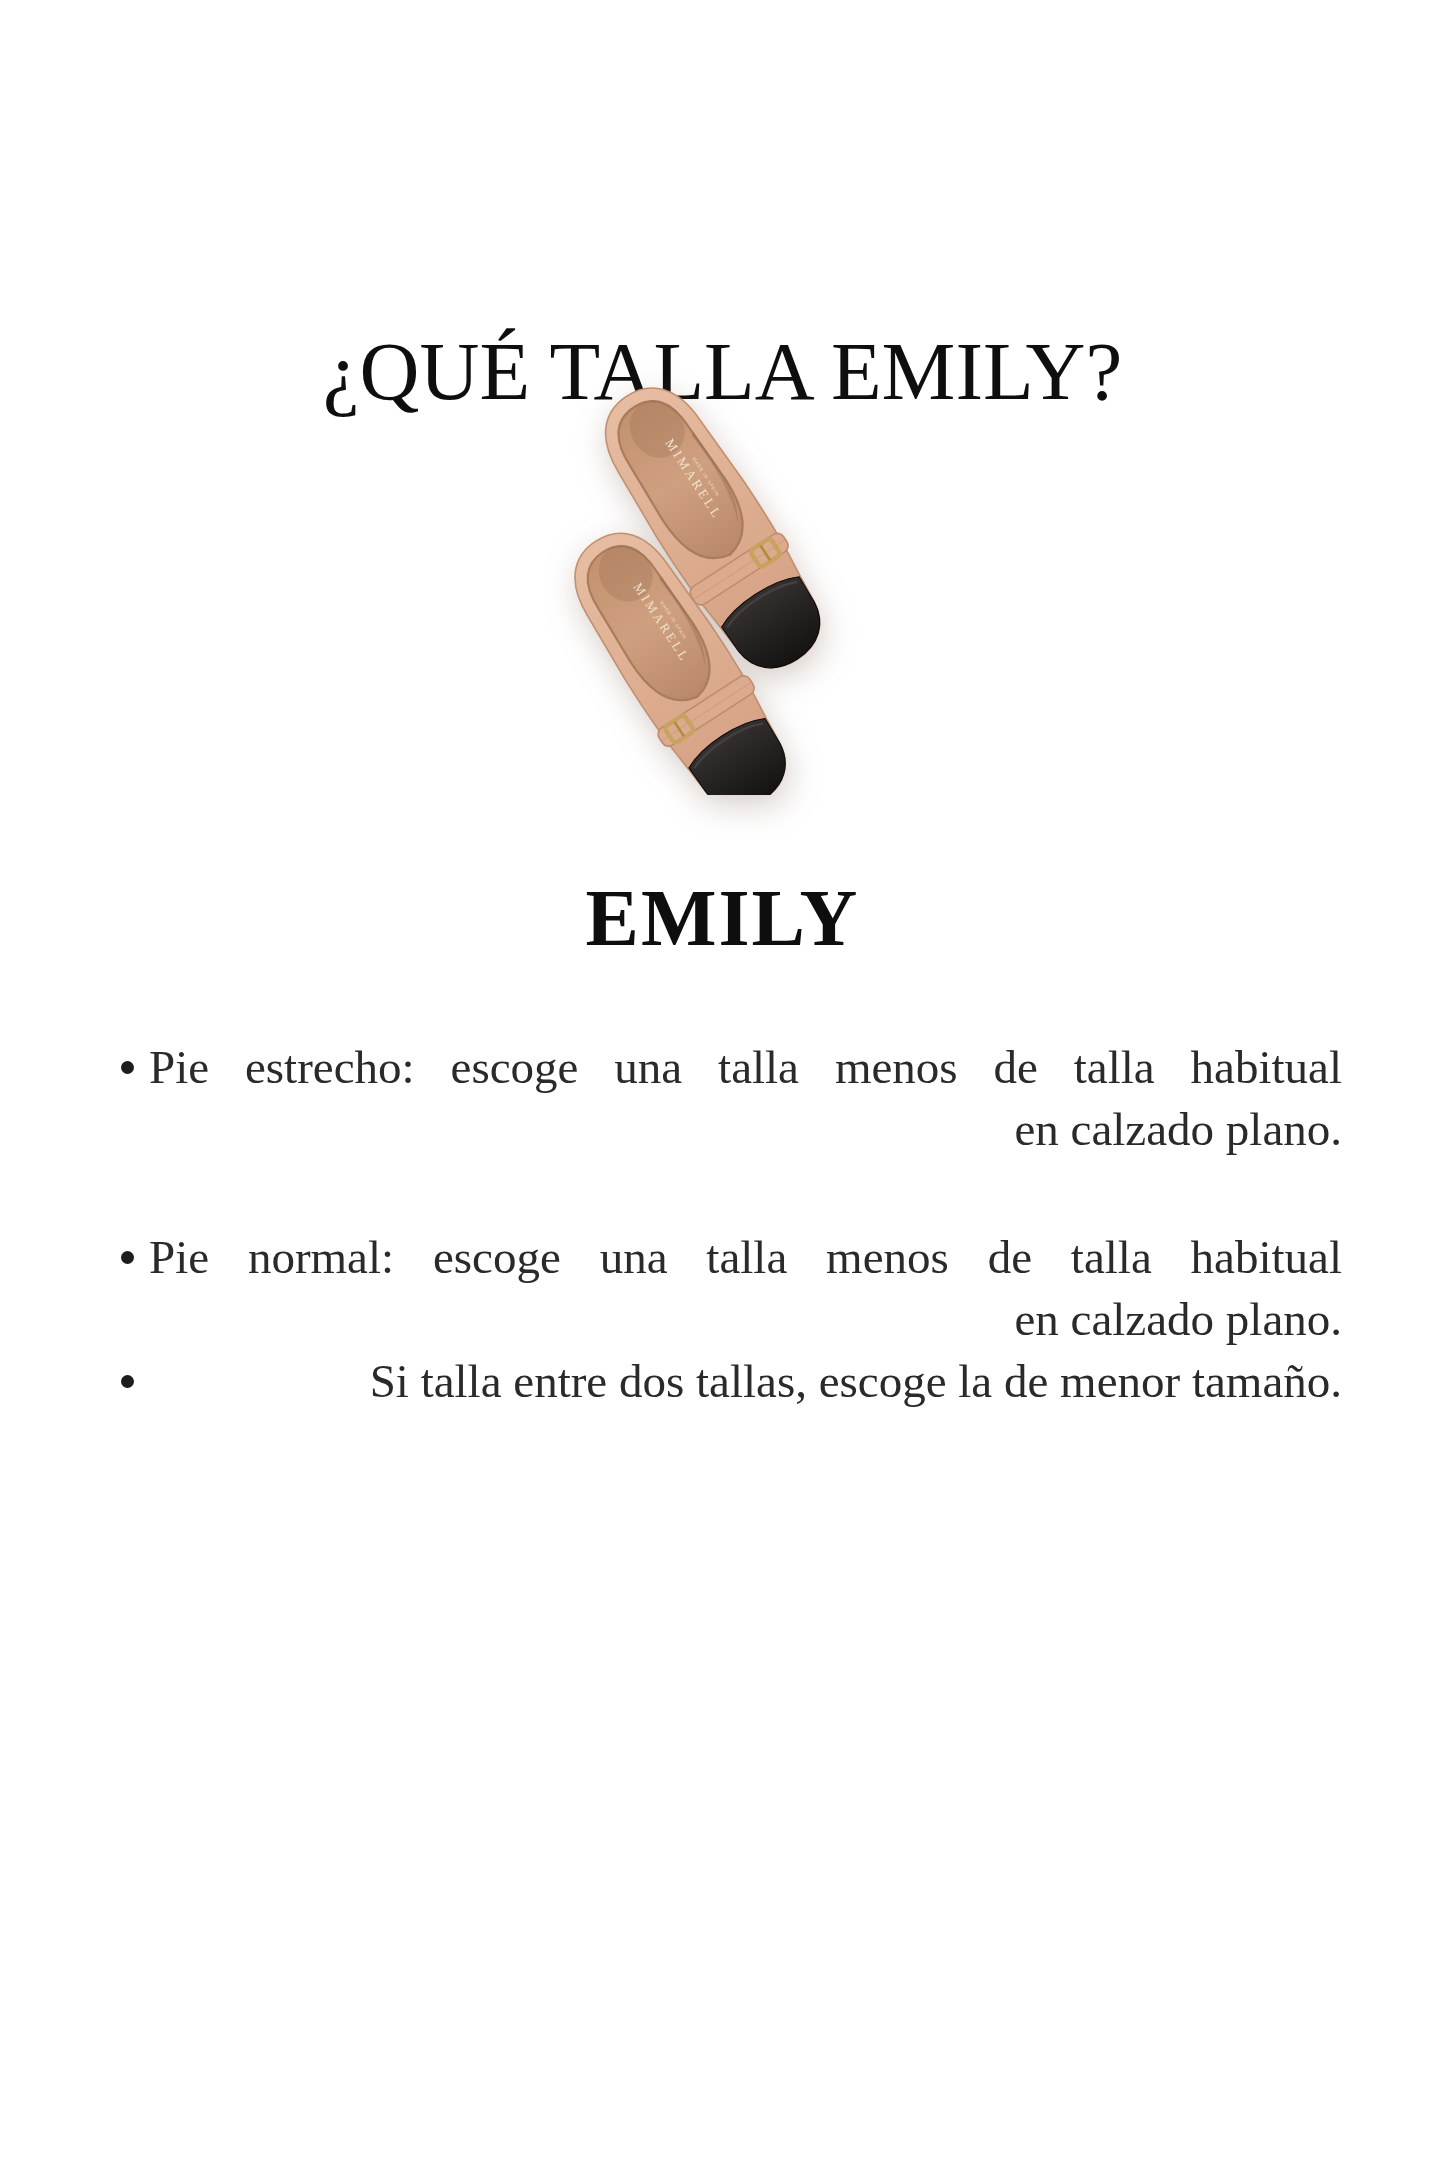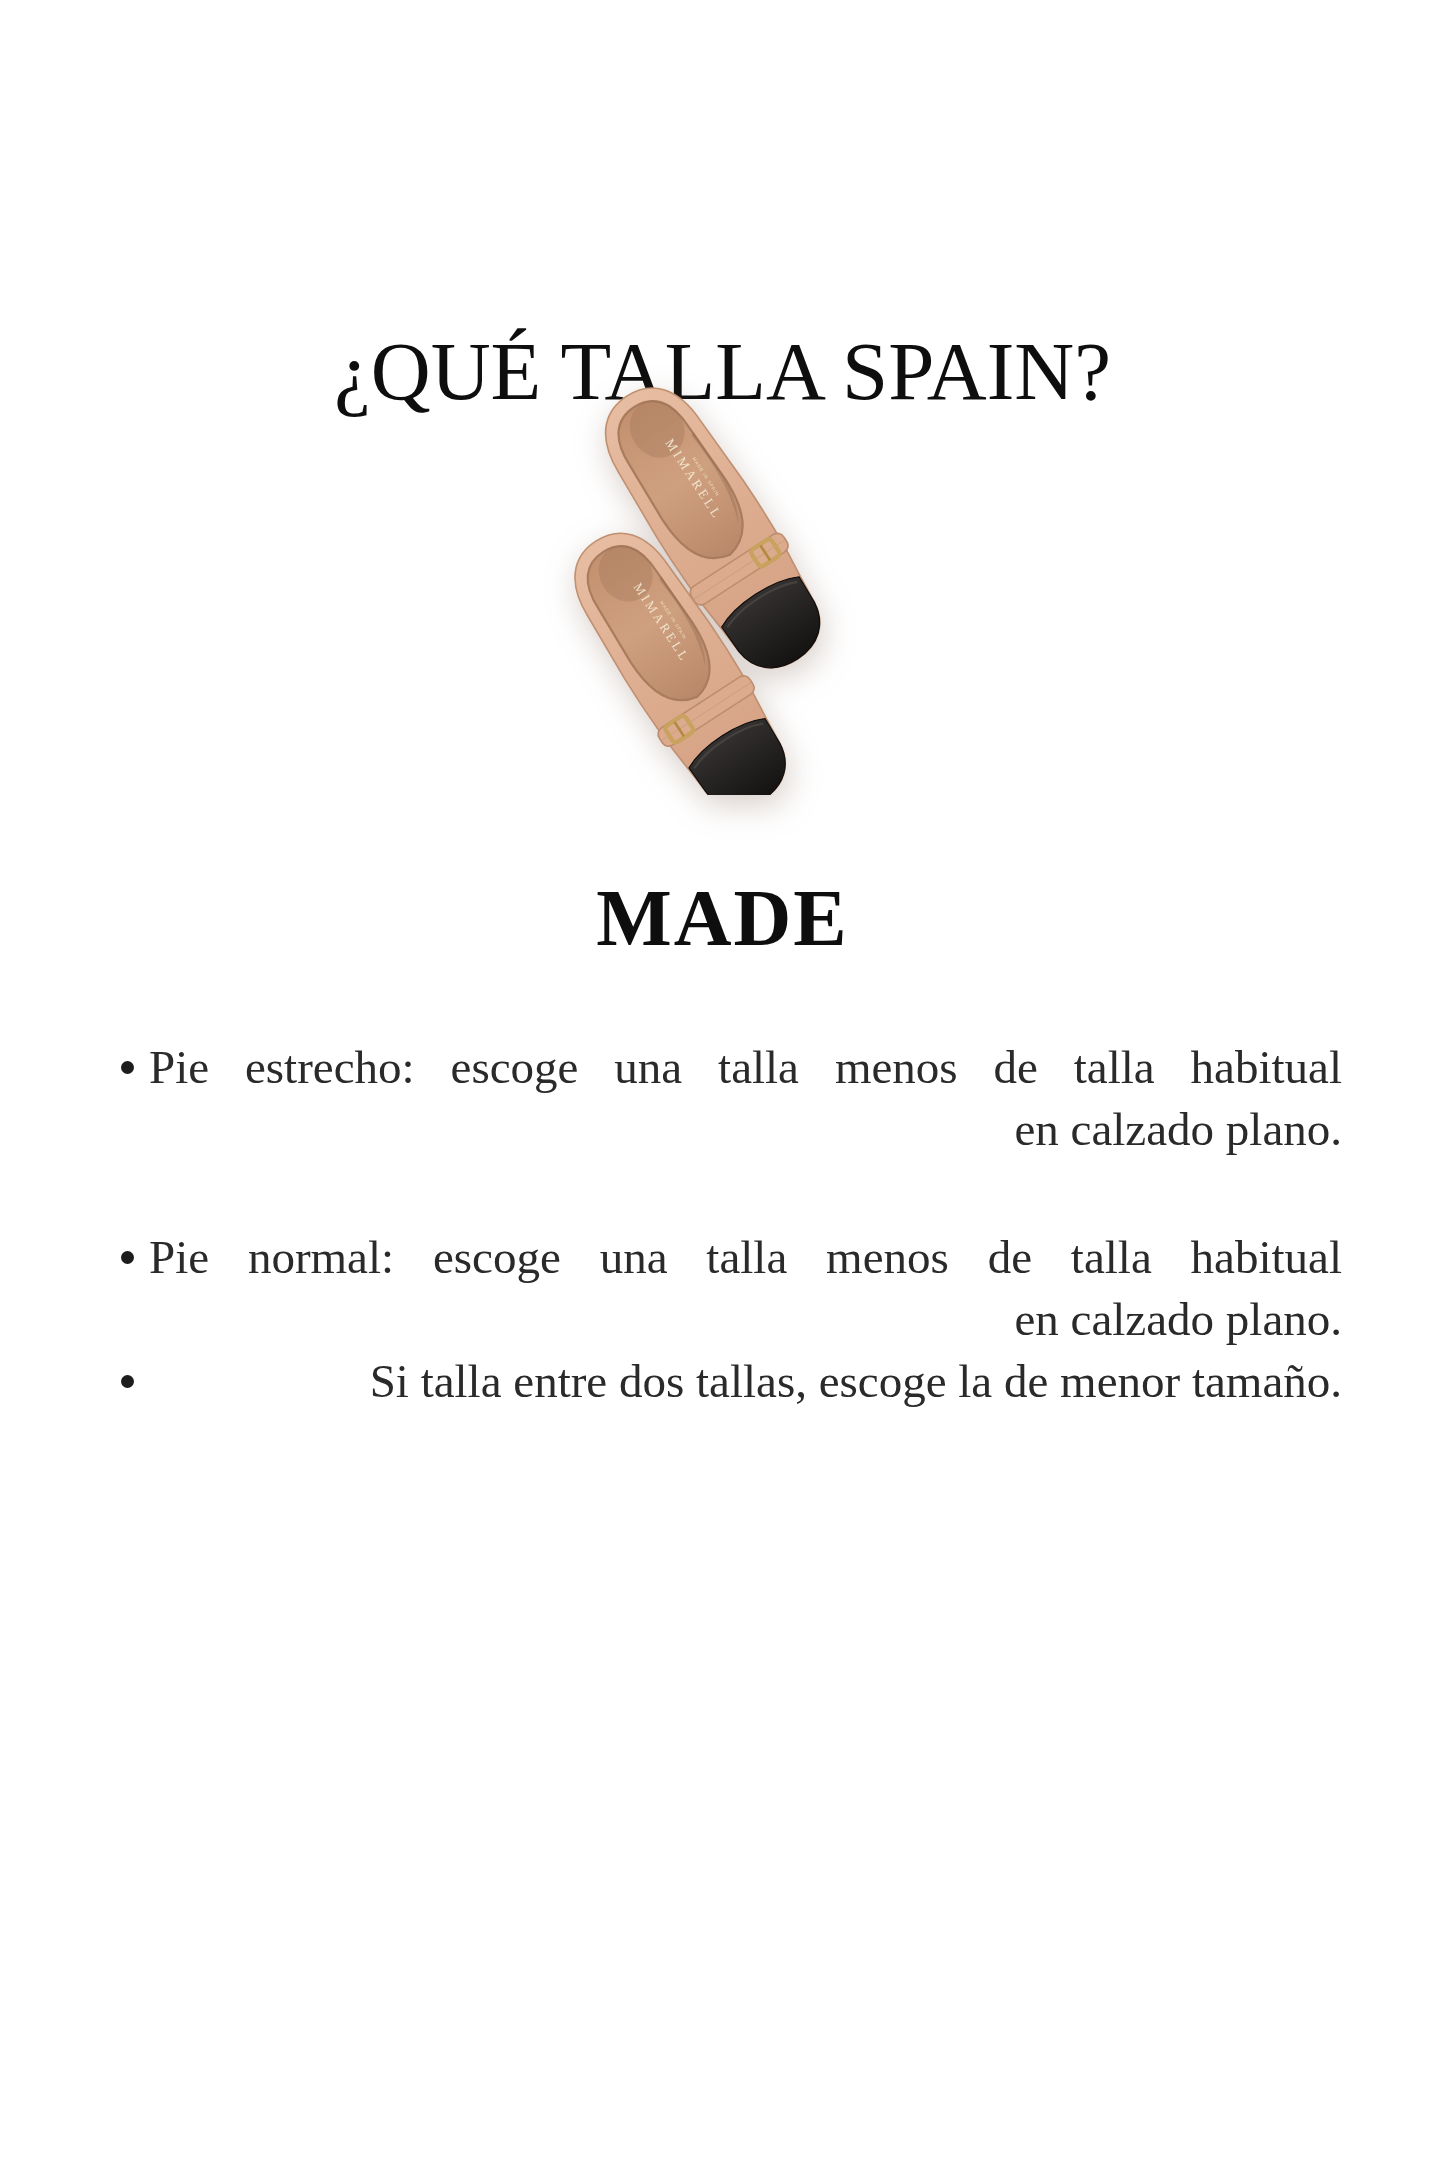--- a/index.html
+++ b/index.html
@@ -81,21 +81,21 @@
   .line.j{
     text-align:justify;
     text-align-last:justify;
   }
 </style>
 </head>
 <body>
 
 <div class="page">
 
-  <h1 class="title">¿QUÉ TALLA SPAIN?</h1>
+  <h1 class="title">¿QUÉ TALLA EMILY?</h1>
 
   <div class="shoes-wrap">
     <svg viewBox="0 0 340 412" width="340" height="412" xmlns="http://www.w3.org/2000/svg">
       <defs>
         <linearGradient id="upperGrad" x1="0" y1="0" x2="0" y2="1">
           <stop offset="0" stop-color="#e7bda2"></stop>
           <stop offset="0.55" stop-color="#dcab8e"></stop>
           <stop offset="1" stop-color="#d29d7f"></stop>
         </linearGradient>
         <linearGradient id="insoleGrad" x1="0" y1="0" x2="0" y2="1">
@@ -146,21 +146,21 @@
 
       <g transform="translate(25,160) rotate(-33) scale(1.08)">
         <use href="#shoeBody"></use>
         <g transform="translate(-30,186)">
           <use href="#buckle"></use>
         </g>
       </g>
     </svg>
   </div>
 
-  <h2 class="product-name">MADE</h2>
+  <h2 class="product-name">EMILY</h2>
 
   <ul class="bullets">
     <li class="gap-sm">
       <span class="dot"></span>
       <span class="line j">Pie estrecho: escoge una talla menos de talla habitual</span>
       <span class="line">en calzado plano.</span>
     </li>
     <li class="gap-sm2">
       <span class="dot"></span>
       <span class="line j">Pie normal: escoge una talla menos de talla habitual</span>

